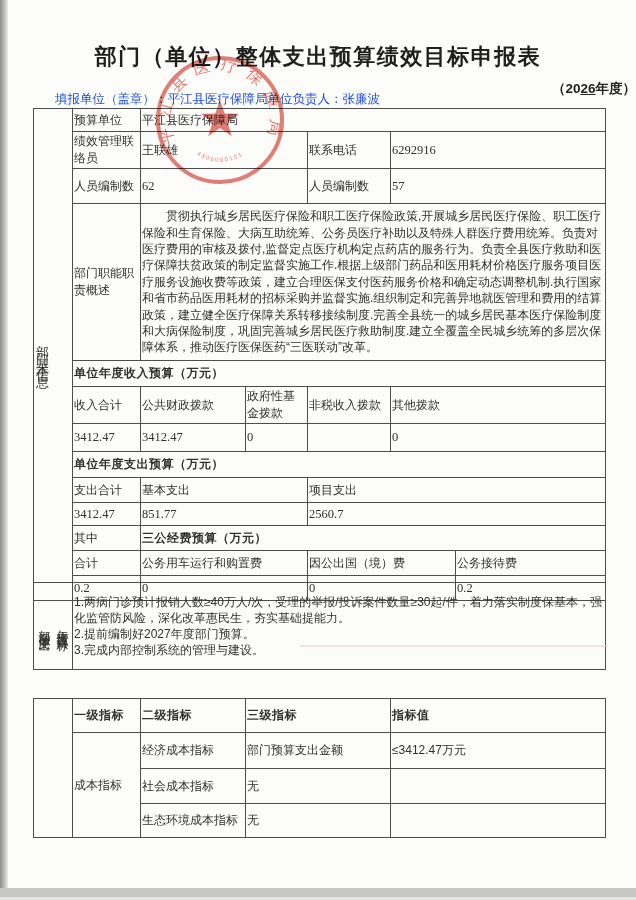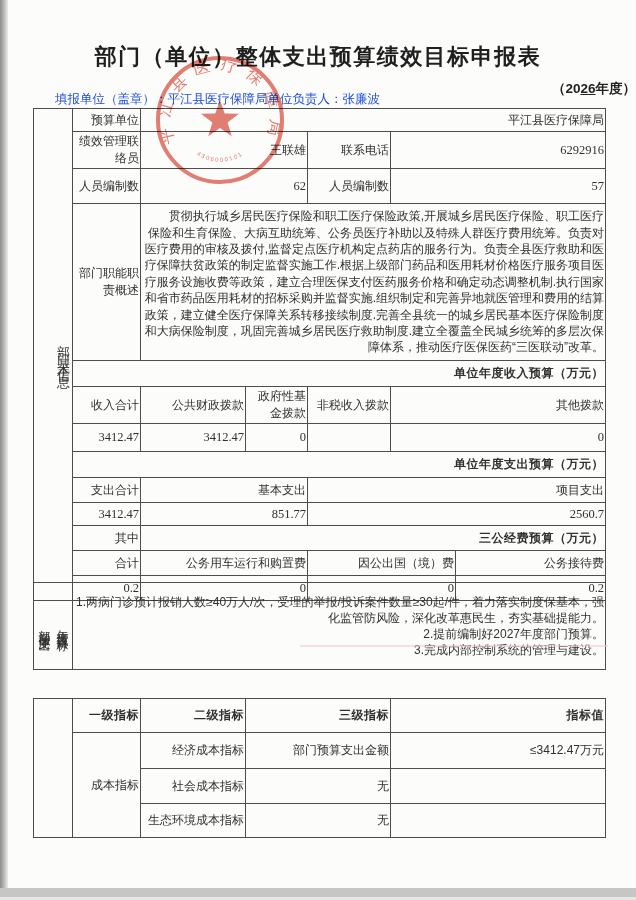--- a/index.html
+++ b/index.html
@@ -12,21 +12,21 @@
   .edge-bottom2{position:absolute;left:0;top:897px;width:636px;height:3px;background:#e6e6e4;}
   .title{position:absolute;left:0;top:42px;width:636px;text-align:center;
        font-size:22px;font-weight:bold;letter-spacing:1.5px;color:#1f1f1f;}
   .subtitle{position:absolute;left:0;top:80px;width:636px;text-align:right;
        font-size:13.5px;font-weight:bold;color:#222;}
   .subtitle .u{text-decoration:underline;}
   .meta{position:absolute;left:55px;top:91px;width:553px;display:flex;
        justify-content:flex-start;font-size:12.5px;color:#1d4ed8;}
   table.t{position:absolute;border-collapse:collapse;table-layout:fixed;
        font-size:12px;color:#303030;}
-  table.t td{border:1px solid #4d4d4d;text-align:right;vertical-align:middle;
+  table.t td{border:1px solid #4d4d4d;text-align:left;vertical-align:middle;
        padding:1px;overflow:hidden;}
   td.pad10{padding:0 10px;margin-left:28px;}
   td.hdr{font-weight:bold;letter-spacing:.5px;}
   td.txt{text-align:justify;padding:4px 8px 4px 8px;line-height:16.4px;}
   td.txt .ind{text-indent:2em;display:block;}
   td.goals-cell{text-align:left;vertical-align:top;padding:4px 6px;line-height:16px;}
   .num{font-family:"Liberation Serif",serif;font-size:12.5px;}
   .vert{writing-mode:vertical-lr;letter-spacing:6px;font-size:13px;
        display:inline-block;line-height:15px;}
   .vcols{display:flex;justify-content:center;gap:3px;}

